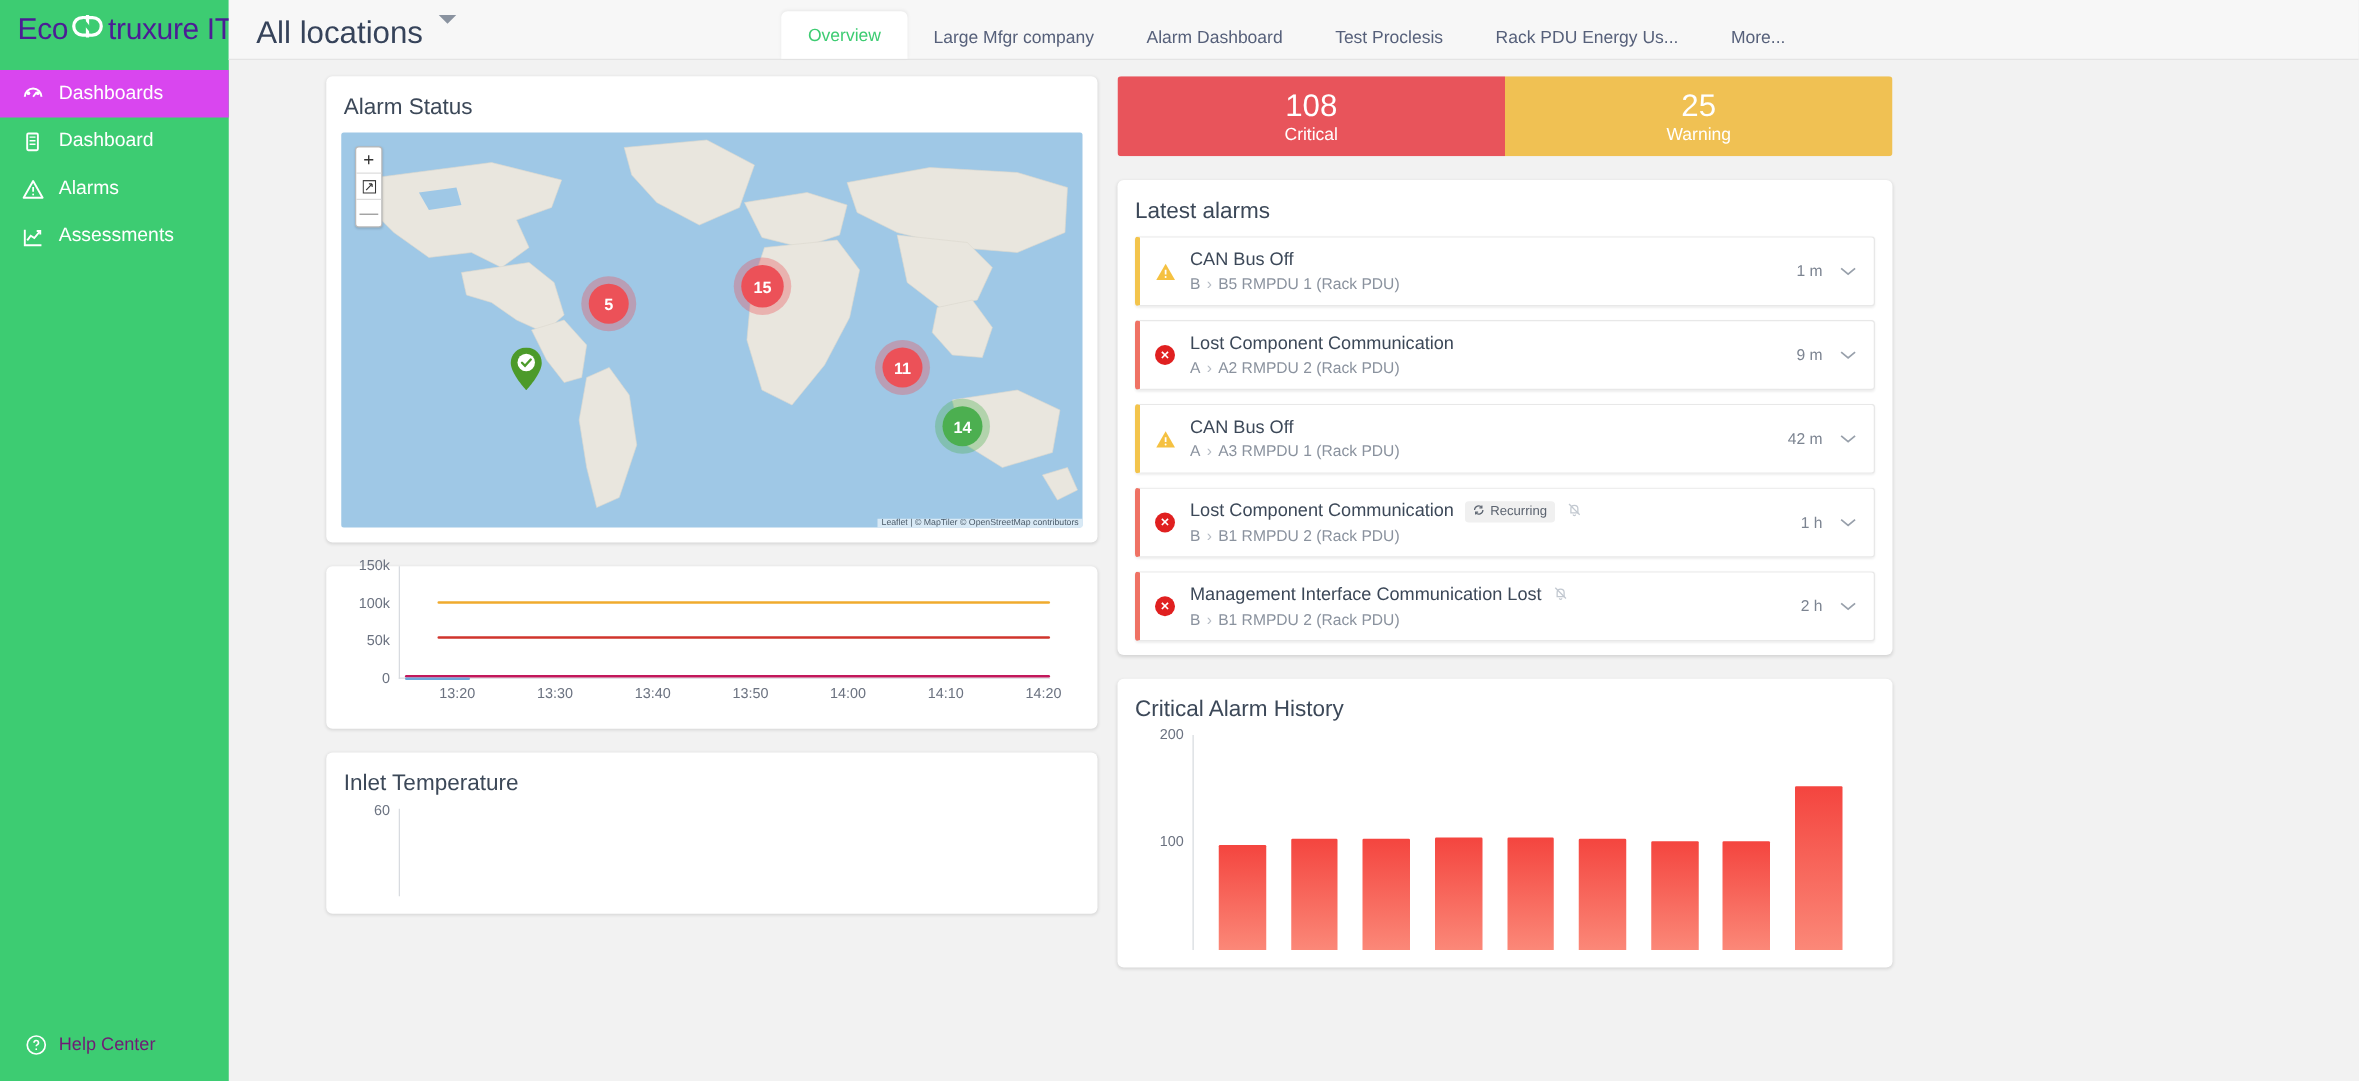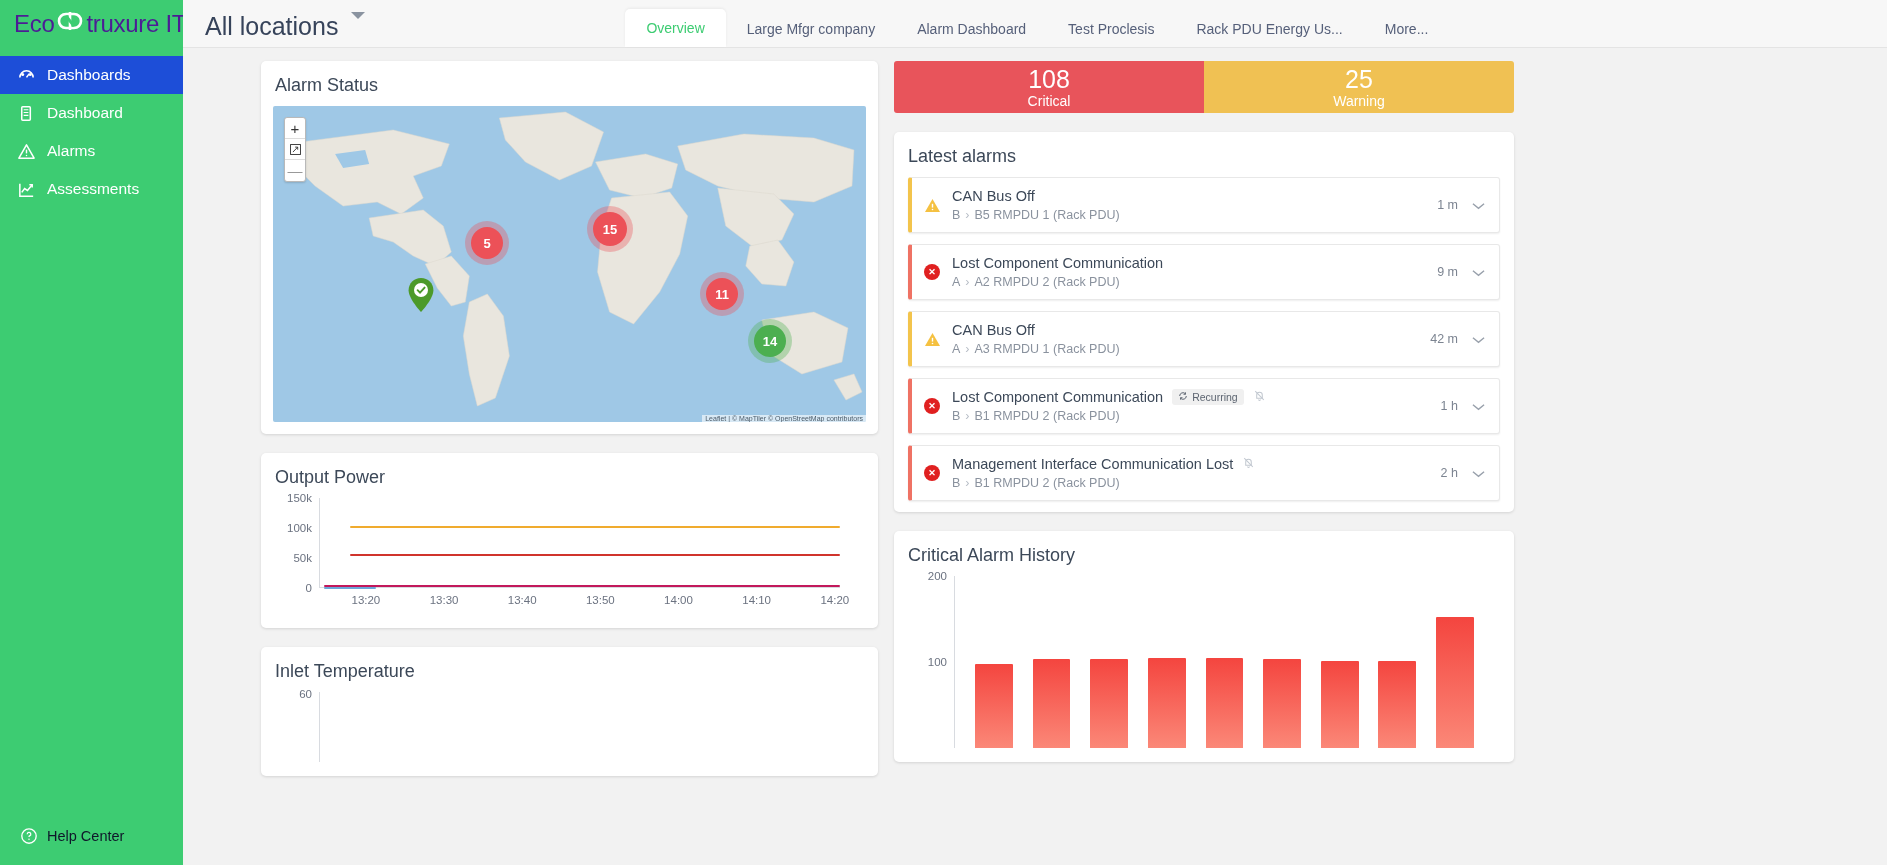--- a/index.html
+++ b/index.html
@@ -22,27 +22,27 @@
     padding-left: 14px;
   }
   .logo-text { color: #4c1d95; font-size: 24px; letter-spacing: -0.3px; white-space: nowrap; display: flex; align-items: center; }
   .logo-mark { display: inline-block; margin: 0 1px; }
   .nav { margin-top: 8px; }
   .nav-item {
     display: flex; align-items: center; gap: 11px;
     height: 38px; padding-left: 17px;
     color: #fff; font-size: 15.5px; cursor: pointer;
   }
-  .nav-item.active { background: #1d4ed8; }
+  .nav-item.active { background: #d946ef; }
   .nav-icon { width: 19px; height: 19px; display: flex; align-items: center; justify-content: center; }
   .nav-icon svg { display:block; }
   .help {
     position: absolute; bottom: 20px; left: 0; width: 100%;
     display: flex; align-items: center; gap: 9px; padding-left: 19px;
-    color: #0f172a; font-size: 14.5px; cursor: pointer;
+    color: #701a75; font-size: 14.5px; cursor: pointer;
   }
 
   
   .main { flex: 1 1 auto; height: 865px; display: flex; flex-direction: column; min-width: 0; }
   .topbar {
     height: 48px; flex: 0 0 48px; background: #f7f7f7;
     border-bottom: 1px solid #e4e4e4;
     display: flex; align-items: flex-end; position: relative;
   }
   .loc-picker {
@@ -98,21 +98,21 @@
   .cluster.crit { background: #ec5158; box-shadow: 0 0 0 6px rgba(236,81,88,0.35); }
   .cluster.ok { background: #4caf50; box-shadow: 0 0 0 6px rgba(76,175,80,0.35); }
   .pin { position: absolute; z-index: 4; }
   .attrib {
     position: absolute; right: 0; bottom: 0; z-index: 6;
     font-size: 7px; color: #4a5a68; background: rgba(255,255,255,0.6);
     padding: 0 3px; font-family: "Liberation Sans", sans-serif;
   }
 
   
-  .counters { display: flex; gap: 0; height: 52px; border-radius: 3px; overflow: hidden; }
+  .counters { display: flex; gap: 0; height: 64px; border-radius: 3px; overflow: hidden; }
   .counter { flex: 1 1 50%; display: flex; flex-direction: column; align-items: center; justify-content: center; cursor: pointer; }
   .counter .num { font-size: 25px; color: #fff; line-height: 1.15; }
   .counter .lbl { font-size: 14px; color: #fff; }
 
   
   .alarm-row {
     display: flex; align-items: center;
     margin: 0 14px 11px 14px; min-height: 56px;
     border: 1px solid #e8e8e8; border-left-width: 4px; border-radius: 3px;
     box-shadow: 0 1px 2px rgba(0,0,0,0.07); cursor: pointer;
@@ -286,21 +286,20 @@
                 <circle cx="13" cy="12" r="7" fill="#fff"></circle>
                 <path d="M9.6 12.2 L12 14.6 L16.6 9.6" stroke="#4c9a2a" stroke-width="1.9" fill="none" stroke-linecap="round"></path>
               </svg>
             </div>
 
             <div class="attrib">Leaflet | © MapTiler © OpenStreetMap contributors</div>
           </div>
         </section>
 
         <section class="card">
-          <div class="card-title">Output Power</div>
           <div class="chartbox">
             <div class="plot" style="margin-left:44px; margin-right:24px; height:90px;">
               <div class="axis-v"></div>
               <div class="axis-h"></div>
 
               <div class="ytick" style="top:0%">150k</div>
               <div class="ytick" style="top:33.3%">100k</div>
               <div class="ytick" style="top:66.6%">50k</div>
               <div class="ytick" style="top:100%">0</div>
 

